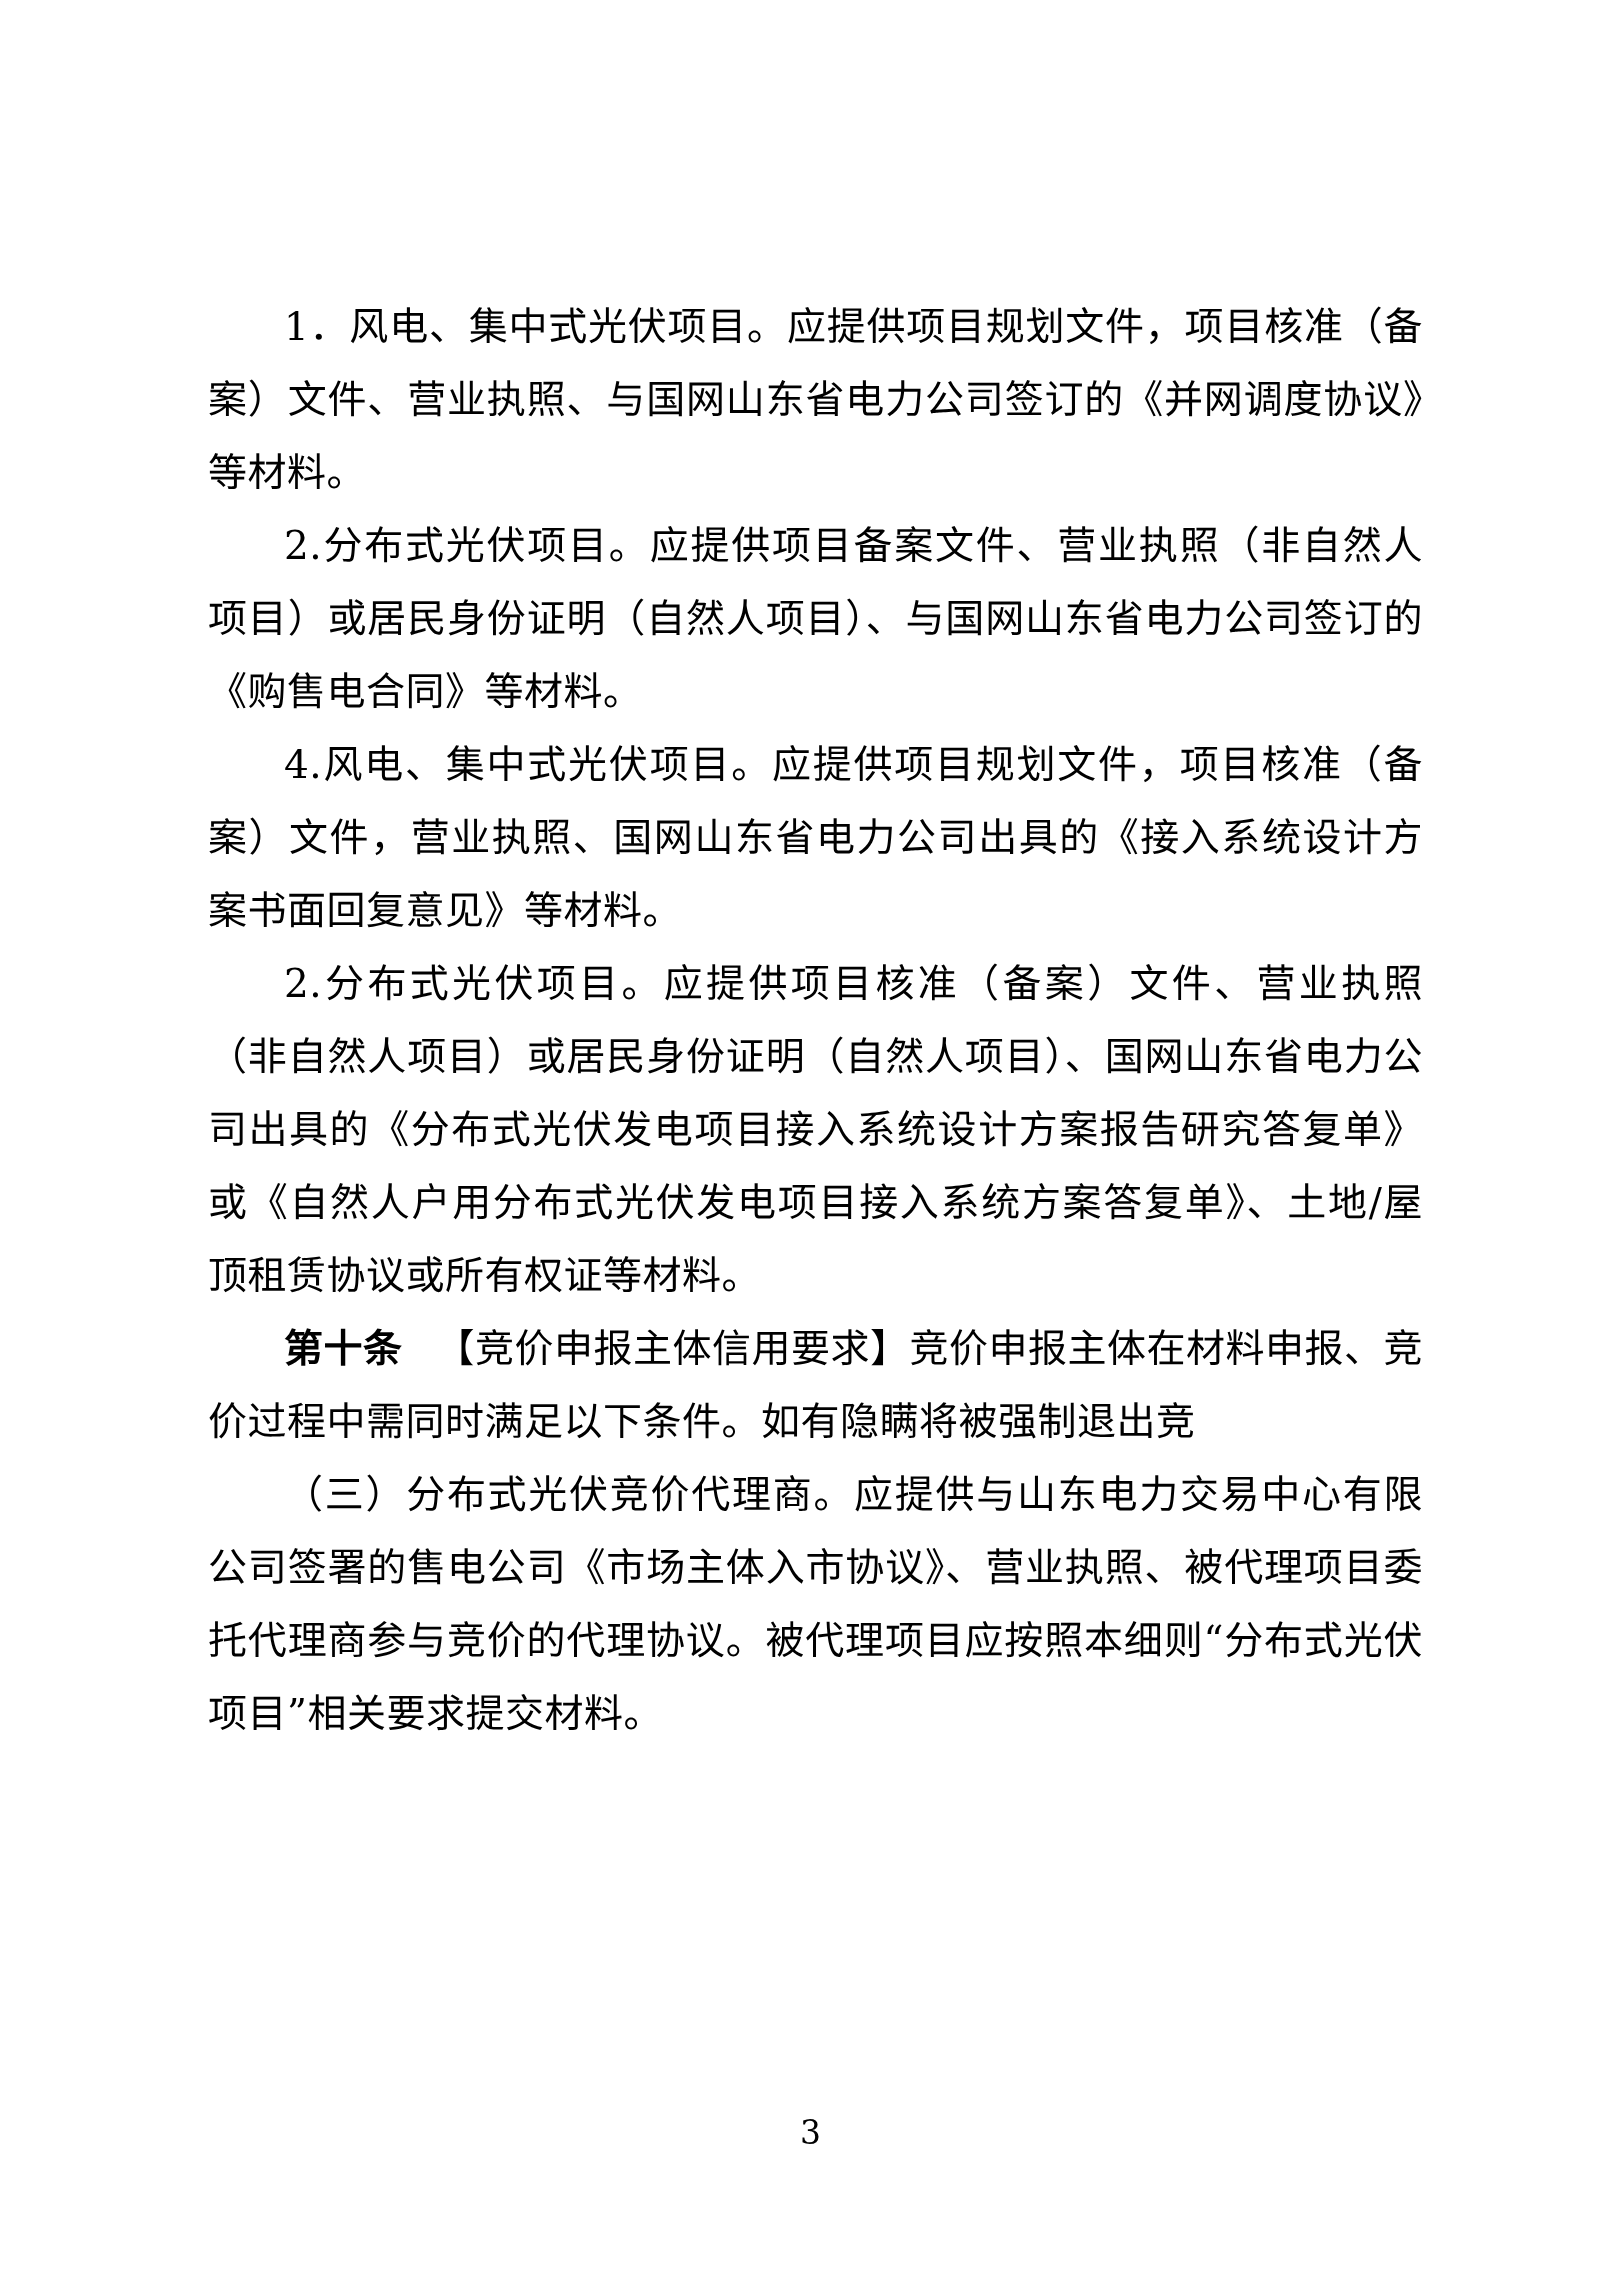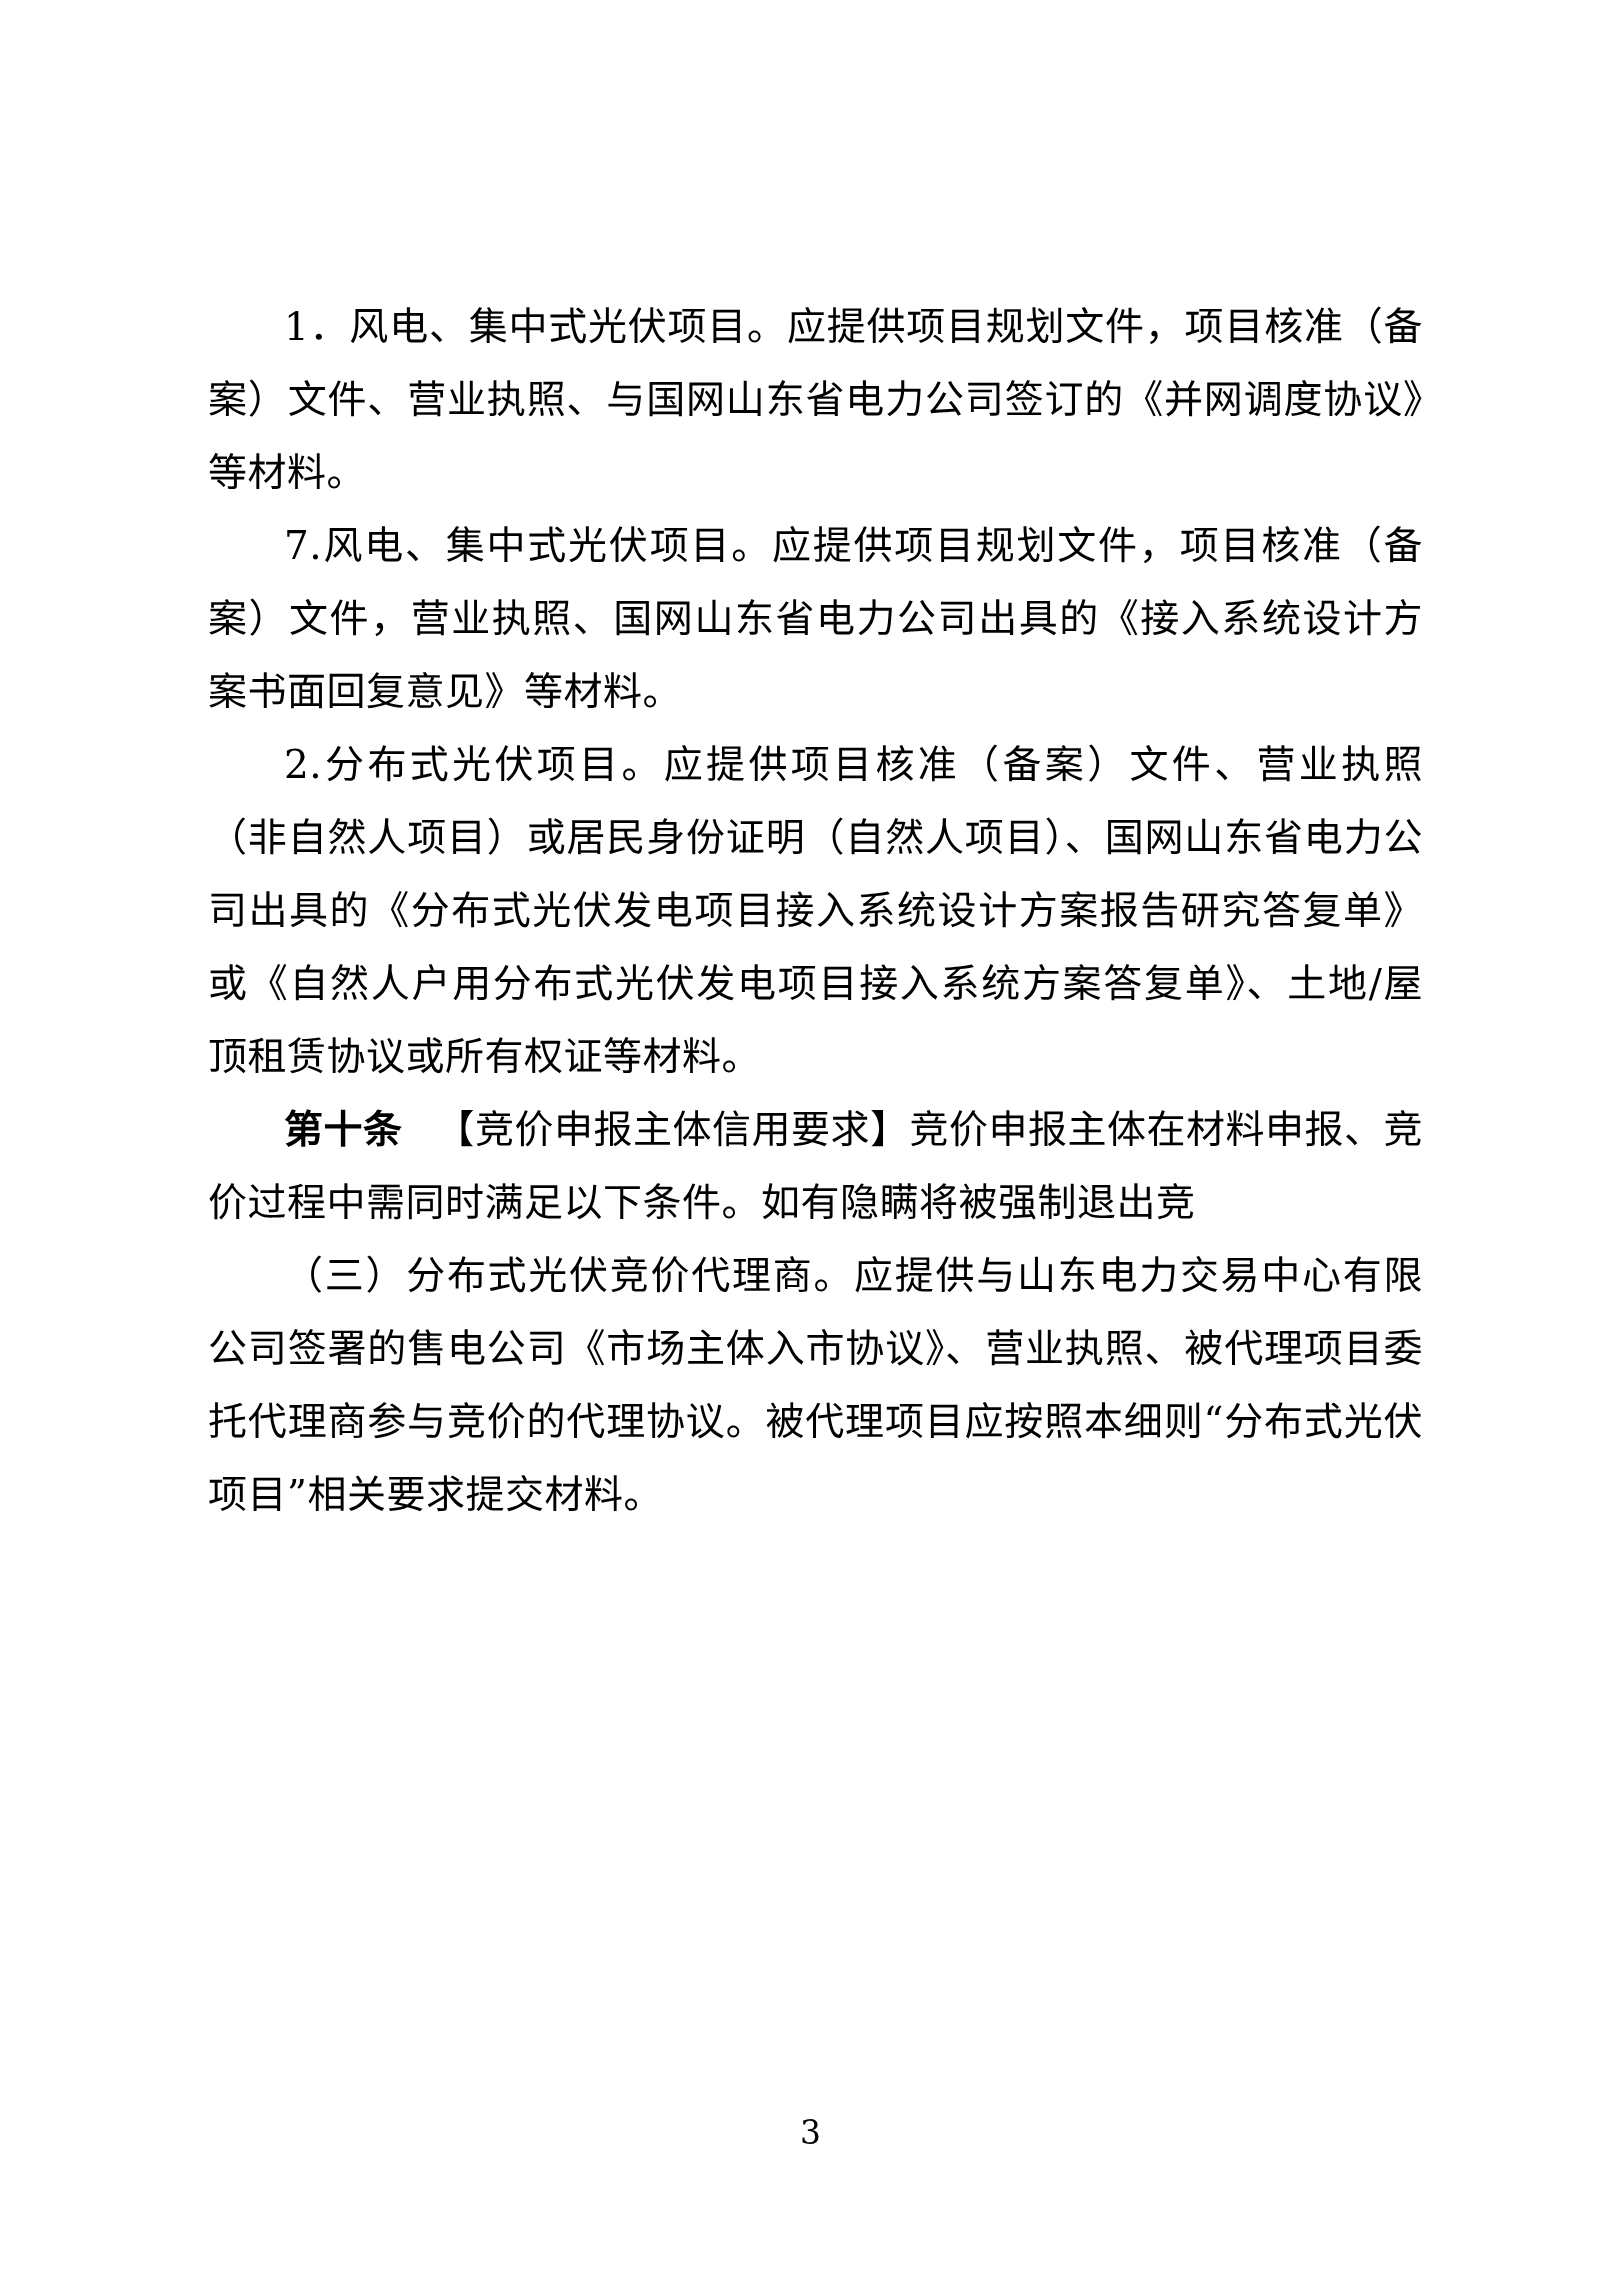--- a/index.html
+++ b/index.html
@@ -55,23 +55,24 @@
   }
 </style>
 </head>
 <body>
 
 <div class="page">
   <div class="content">
 
     <p class="para">1．风电、集中式光伏项目。应提供项目规划文件，项目核准（备案）文件、营业执照、与国网山东省电力公司签订的《并网调度协议》等材料。</p>
 
+    <p class="para">2.分布式光伏项目。应提供项目备案文件、营业执照（非自然人项目）或居民身份证明（自然人项目）、与国网山东省电力公司签订的《购售电合同》等材料。</p>
 
 
-    <p class="para">7.风电、集中式光伏项目。应提供项目规划文件，项目核准（备案）文件，营业执照、国网山东省电力公司出具的《接入系统设计方案书面回复意见》等材料。</p>
+    <p class="para">4.风电、集中式光伏项目。应提供项目规划文件，项目核准（备案）文件，营业执照、国网山东省电力公司出具的《接入系统设计方案书面回复意见》等材料。</p>
 
     <p class="para">2.分布式光伏项目。应提供项目核准（备案）文件、营业执照（非自然人项目）或居民身份证明（自然人项目）、国网山东省电力公司出具的《分布式光伏发电项目接入系统设计方案报告研究答复单》或《自然人户用分布式光伏发电项目接入系统方案答复单》、土地/屋顶租赁协议或所有权证等材料。</p>
 
     <p class="para">
       <span class="bold-lead">第十条</span>
       <span>　</span><span>【竞价申报主体信用要求】竞价申报主体在材料申报、竞价过程中需同时满足以下条件。如有隐瞒将被强制退出竞</span>
     </p>
 
     <p class="para">（三）分布式光伏竞价代理商。应提供与山东电力交易中心有限公司签署的售电公司《市场主体入市协议》、营业执照、被代理项目委托代理商参与竞价的代理协议。被代理项目应按照本细则“分布式光伏项目”相关要求提交材料。</p>
 

